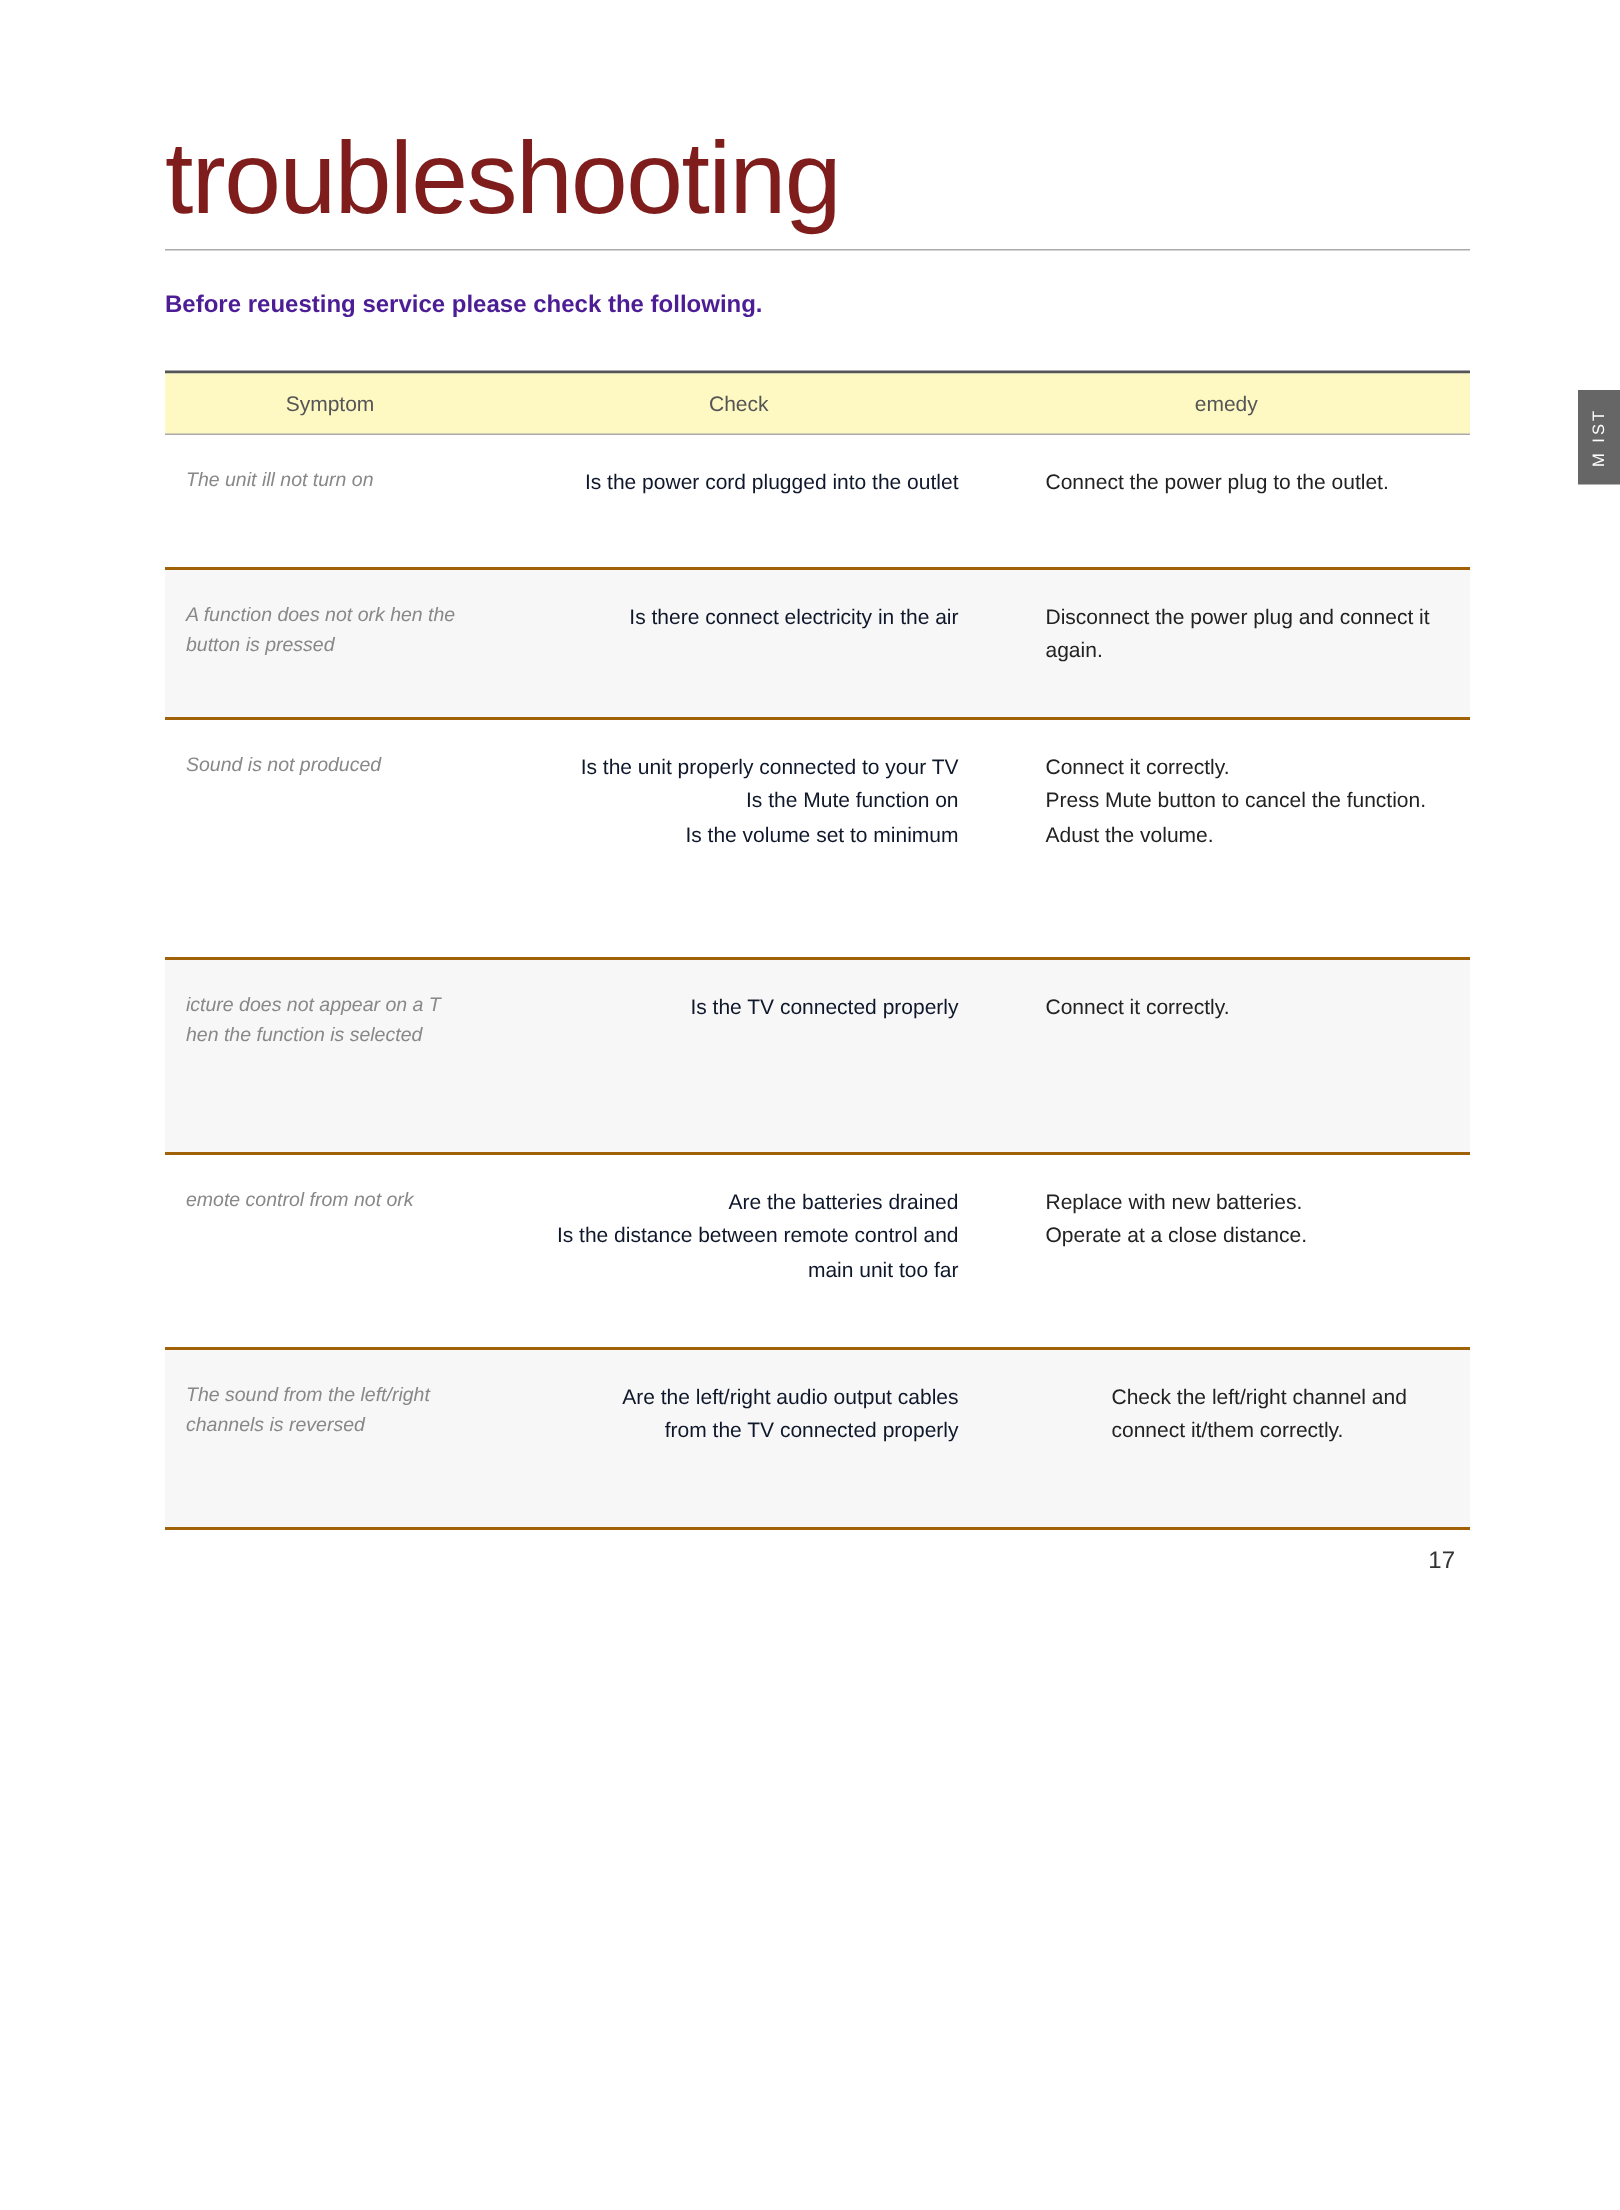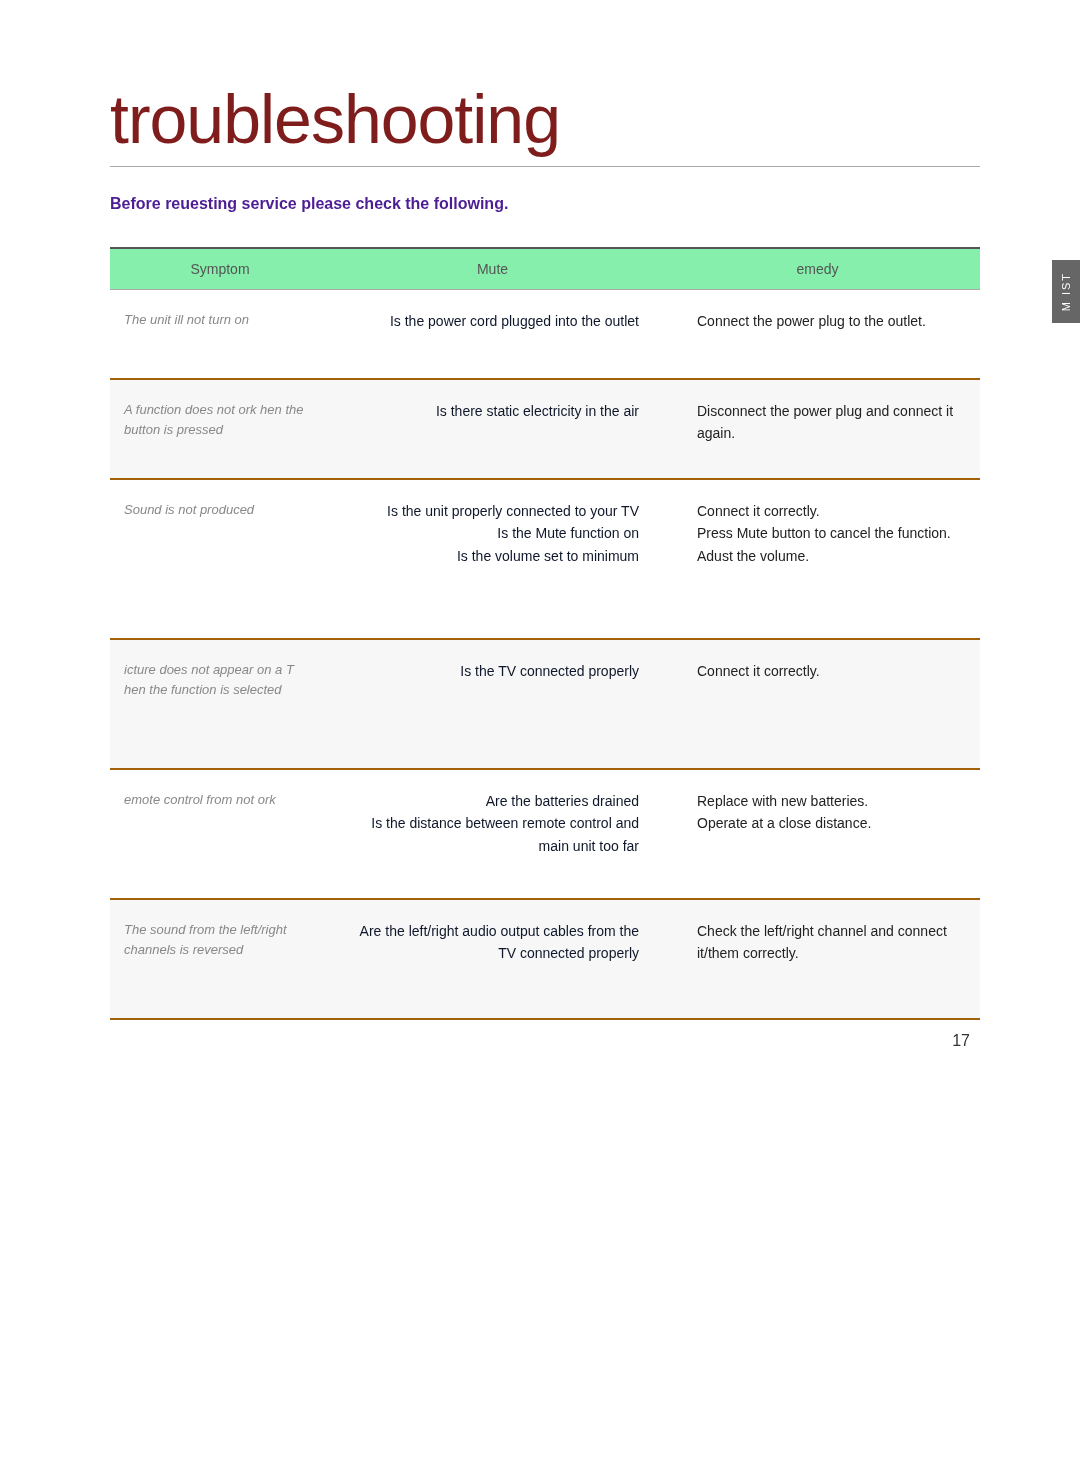--- a/index.html
+++ b/index.html
@@ -42,21 +42,21 @@
     
     .troubleshoot-table {
       width: 100%;
       border-collapse: collapse;
       border-top: 2px solid #555555;
     }
 
     .table-header {
       display: grid;
       grid-template-columns: 220px 1fr 1fr;
-      background: #86efac;
+      background: #fef9c3;
       border-bottom: 1px solid #aaaaaa;
     }
 
     .header-cell {
       padding: 12px 16px;
       font-size: 14px;
       color: #555555;
       text-align: center;
     }
 
@@ -151,37 +151,37 @@
     .cell-content {
       width: 100%;
     }
 
     
     .row-1 { min-height: 90px; }
     .row-2 { min-height: 100px; }
     .row-3 { min-height: 160px; }
     .row-4 { min-height: 130px; }
     .row-5 { min-height: 130px; }
-    .row-6 { min-height: 120px; }
+    .row-6 { min-height: 120px; gap: 44px; }
   </style>
 </head>
 <body>
 
 <div class="page-container">
 
   <h1 class="page-title">troubleshooting</h1>
   <hr class="title-underline">
 
   <p class="subtitle">Before reuesting service please check the following.</p>
 
   <div class="troubleshoot-table">
 
     <div class="table-header">
       <div class="header-cell">Symptom</div>
-      <div class="header-cell">Mute</div>
+      <div class="header-cell">Check</div>
       <div class="header-cell">emedy</div>
     </div>
 
     <div class="table-row row-1">
       <div class="cell symptom-cell">
         <div class="cell-content">The unit ill  not turn on</div>
       </div>
       <div class="cell check-cell">
         <div class="cell-content">
           <span>Is the power cord plugged into the outlet</span>
@@ -193,21 +193,21 @@
         </div>
       </div>
     </div>
 
     <div class="table-row row-2">
       <div class="cell symptom-cell">
         <div class="cell-content">A function  does not ork  hen the button  is pressed</div>
       </div>
       <div class="cell check-cell">
         <div class="cell-content">
-          <span>Is there static electricity in the air</span>
+          <span>Is there connect electricity in the air</span>
         </div>
       </div>
       <div class="cell remedy-cell">
         <div class="cell-content">
           <span>Disconnect the power plug and connect it again.</span>
         </div>
       </div>
     </div>
 
     <div class="table-row row-3">

